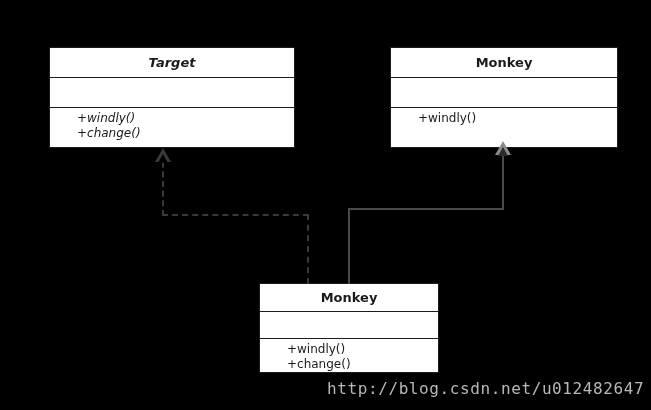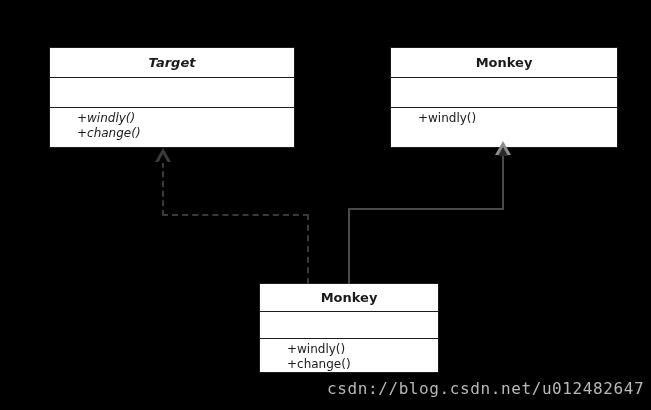--- a/index.html
+++ b/index.html
@@ -184,15 +184,15 @@
   <div class="conn dash-v" id="conn-real-down"></div>
   <div class="arrowhead" id="arrow-target"></div>
   <div id="arrow-target-inner"></div>
 
   <div class="conn solid-v" id="conn-gen-up"></div>
   <div class="conn solid-h" id="conn-gen-across"></div>
   <div class="conn solid-v" id="conn-gen-down"></div>
   <div class="arrowhead" id="arrow-tieshan"></div>
   <div id="arrow-tieshan-inner"></div>
 
-  <div id="watermark">csdn://blog.csdn.net/u012482647</div>
+  <div id="watermark">http://blog.csdn.net/u012482647</div>
 
 </div>
 
 </body></html>

